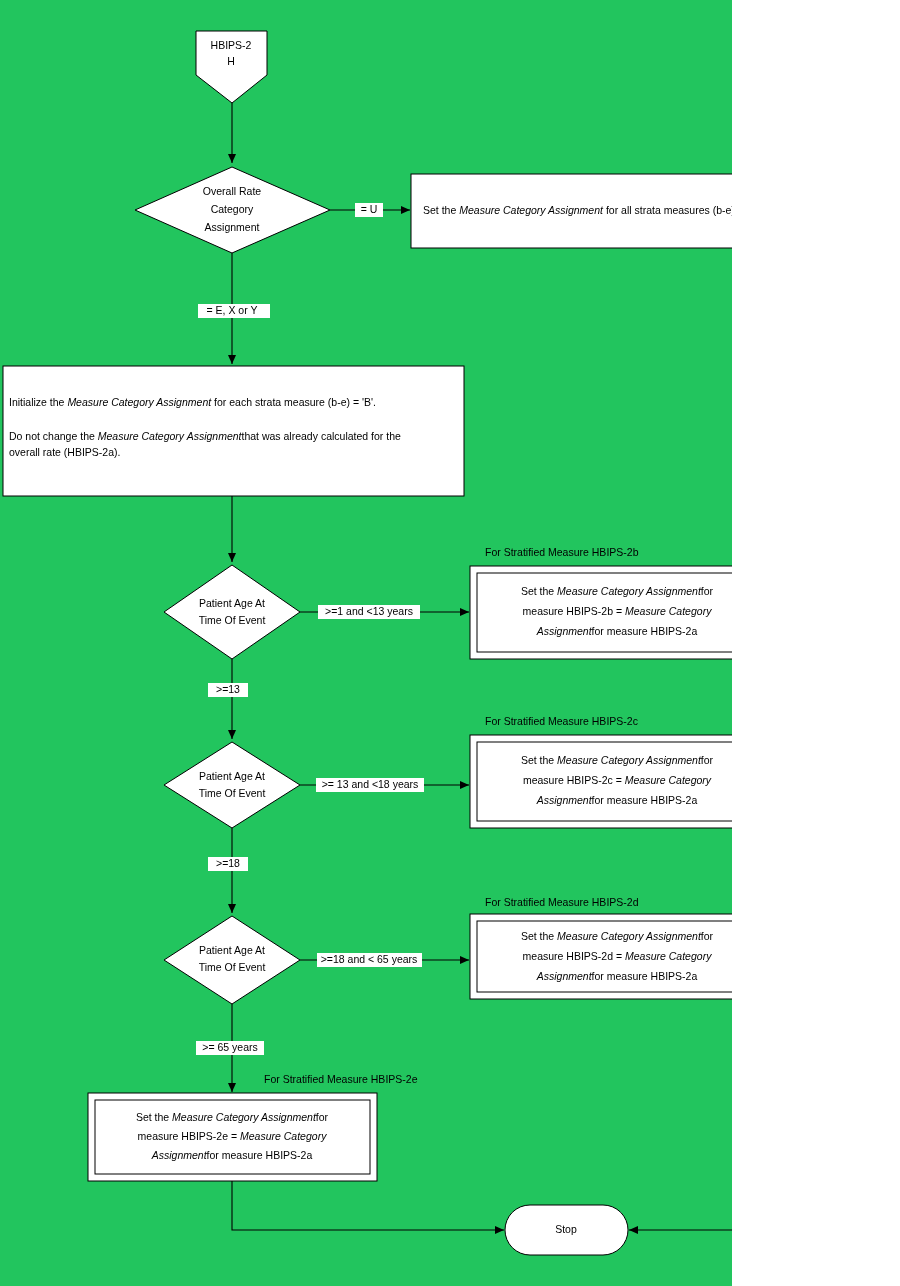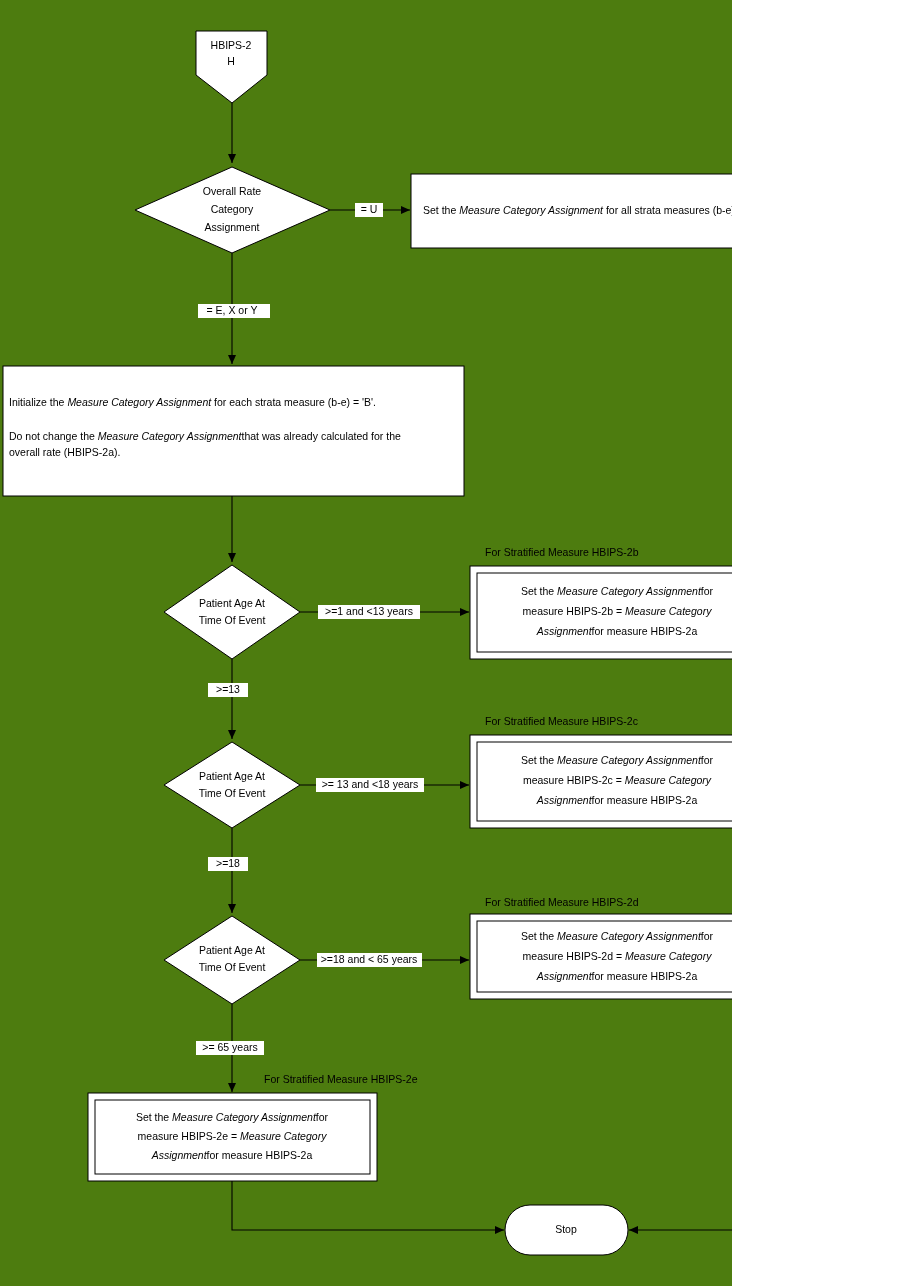--- a/index.html
+++ b/index.html
@@ -1,17 +1,17 @@
 <!DOCTYPE html>
 <html><head>
 <meta charset="utf-8">
 <style>
   html,body{margin:0;padding:0;background:#ffffff;}
   body{font-family:"Liberation Sans","DejaVu Sans",sans-serif;}
-  #page{position:relative;width:732px;height:1286px;background:#4d7c0f;overflow:hidden;}
+  #page{position:relative;width:732px;height:1286px;background:#22c55e;overflow:hidden;}
   svg{display:block;}
   .shape{fill:#ffffff;stroke:#000000;stroke-width:1;}
   .ln{stroke:#000000;stroke-width:1.1;fill:none;}
   .ar{fill:#000000;stroke:none;}
   .txt{font-family:"Liberation Sans","DejaVu Sans",sans-serif;font-size:10.5px;fill:#000;}
   .txt-node{font-size:10.5px;}
   .txt-edge{font-size:10.5px;}
   .txt-cap{font-size:10.5px;}
   .it{font-style:italic;}
   text{dominant-baseline:middle;}

